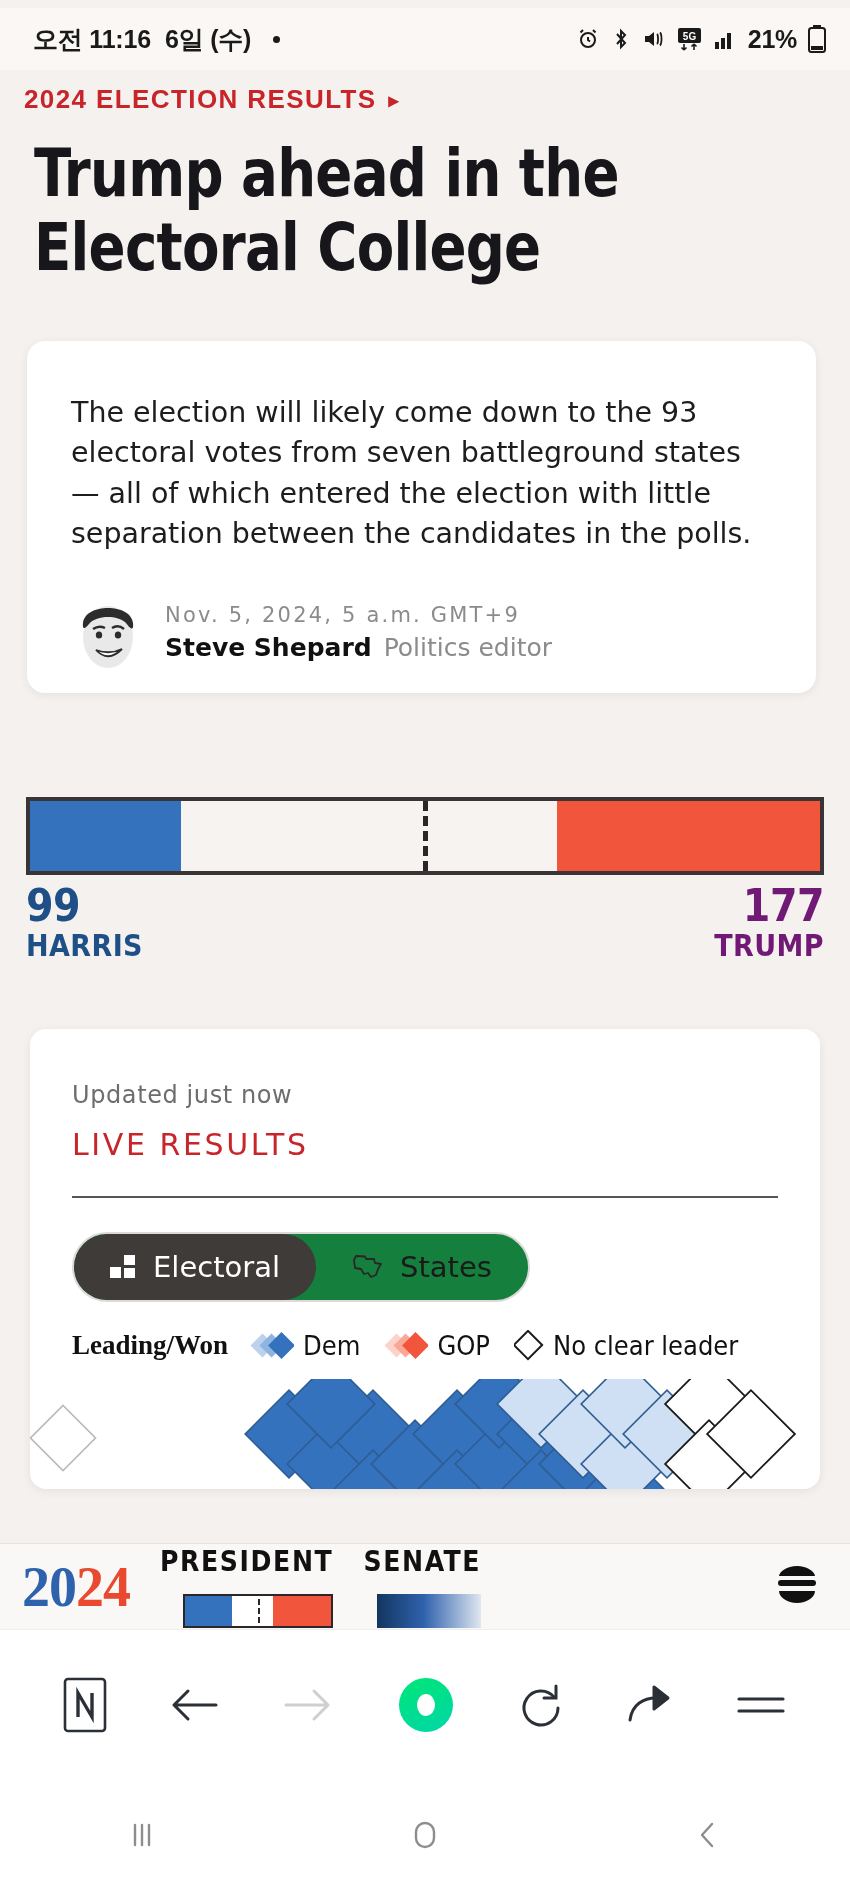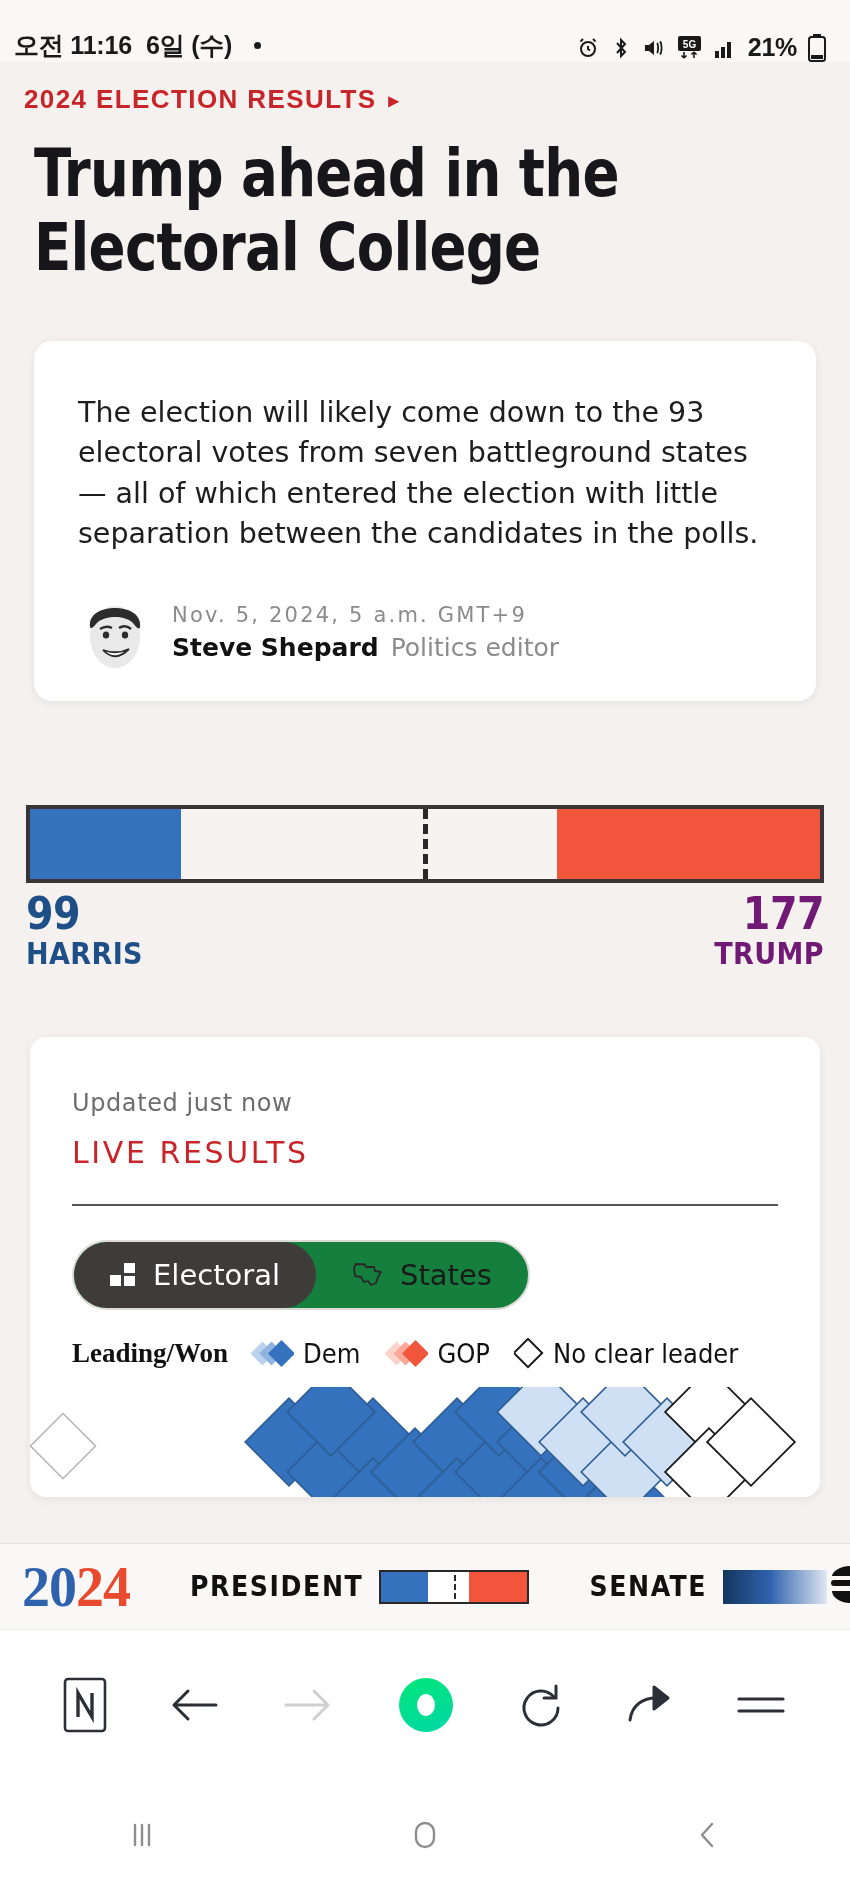--- a/index.html
+++ b/index.html
@@ -7,22 +7,22 @@
   body {
     font-family:"Liberation Sans", sans-serif;
     background:#f5f1ef;
     overflow:hidden;
     position:relative;
   }
 
   
   .statusbar{
     height:62px; background:#faf7f5; width:100%;
-    display:flex; align-items:flex-end; justify-content:space-between;
-    padding:0 24px 0 14px; position:relative; z-index:30;
+    display:flex; align-items:center; justify-content:space-between;
+    padding:0 24px 0 33px; position:relative; z-index:30;margin-top:8px;
   }
   .status-left{ display:flex; align-items:center; gap:14px;
     font-size:25px; font-weight:700; color:#1a1a1a; letter-spacing:-.2px; }
   .status-dot{ width:7px; height:7px; border-radius:50%; background:#1a1a1a; display:inline-block; margin-left:8px;}
   .status-right{ display:flex; align-items:center; gap:11px; color:#1a1a1a; }
   .status-right svg{ display:block; }
   .battery-pct{ font-size:25px; font-weight:700; letter-spacing:-.3px; }
 
   
   .page{
@@ -44,21 +44,21 @@
     color:#17161a; letter-spacing:-.8px;
     transform:scaleX(.92); transform-origin:left center;
   }
 
   
   .card{
     background:#fff; border-radius:18px;
     box-shadow:0 2px 10px rgba(0,0,0,.07);
   }
   .dek-card{
-    margin:56px 34px 0 34px; padding:52px 44px 28px 44px;
+    margin:56px 34px 0 27px; padding:52px 44px 20px 44px;
   }
   .dek{
     font-size:28.5px; line-height:1.42; color:#1d1d1f;
     font-family:"DejaVu Sans","Liberation Sans", sans-serif;
   }
   .byline{ display:flex; align-items:center; gap:20px; margin-top:38px; }
   .avatar{ width:74px; height:80px; flex:0 0 auto; }
   .byline-text{ display:flex; flex-direction:column; gap:6px; }
   .byline-date{ font-size:21px; color:#8b8b8b; letter-spacing:2.2px;
     font-family:"DejaVu Sans","Liberation Sans", sans-serif;}
@@ -120,21 +120,21 @@
   
   .elec-bar{
     position:absolute; left:0; right:0; bottom:260px; height:86px;
     background:#faf8f7; border-top:1px solid #e6e1de;
     display:flex; align-items:center; gap:0; padding:0 22px;
     z-index:20;
   }
   .logo2024{ font-family:"Liberation Serif","DejaVu Serif", serif;
     font-size:56px; font-weight:700; letter-spacing:-1px; line-height:1;}
   .logo2024 .b{ color:#2f62ad; } .logo2024 .r{ color:#e9492f; }
-  .elec-item{ display:flex; align-items:flex-start; gap:16px; margin-left:60px; }
+  .elec-item{ display:flex; align-items:flex-end; gap:16px; margin-left:30px;flex-direction:column; }
   .elec-label{ font-family:"Liberation Sans Narrow","DejaVu Sans Condensed","Liberation Sans", sans-serif;
     font-size:28px; font-weight:700; letter-spacing:1.6px; color:#111; }
   .mini-bar{ width:150px; height:34px; border:2px solid #2b2628; display:flex; position:relative; background:#fff;}
   .mini-mid{ position:absolute; left:50%; top:3px; bottom:3px; border-left:2px dashed #2b2628;}
   .senate-bar{ width:104px; height:34px;
     background:linear-gradient(90deg,#13365f 0%,#2f62ad 45%,#dfe7f0 100%); }
   .hamburger-elec{ margin-left:auto; margin-right:8px; }
 
   
   .browser-nav{

